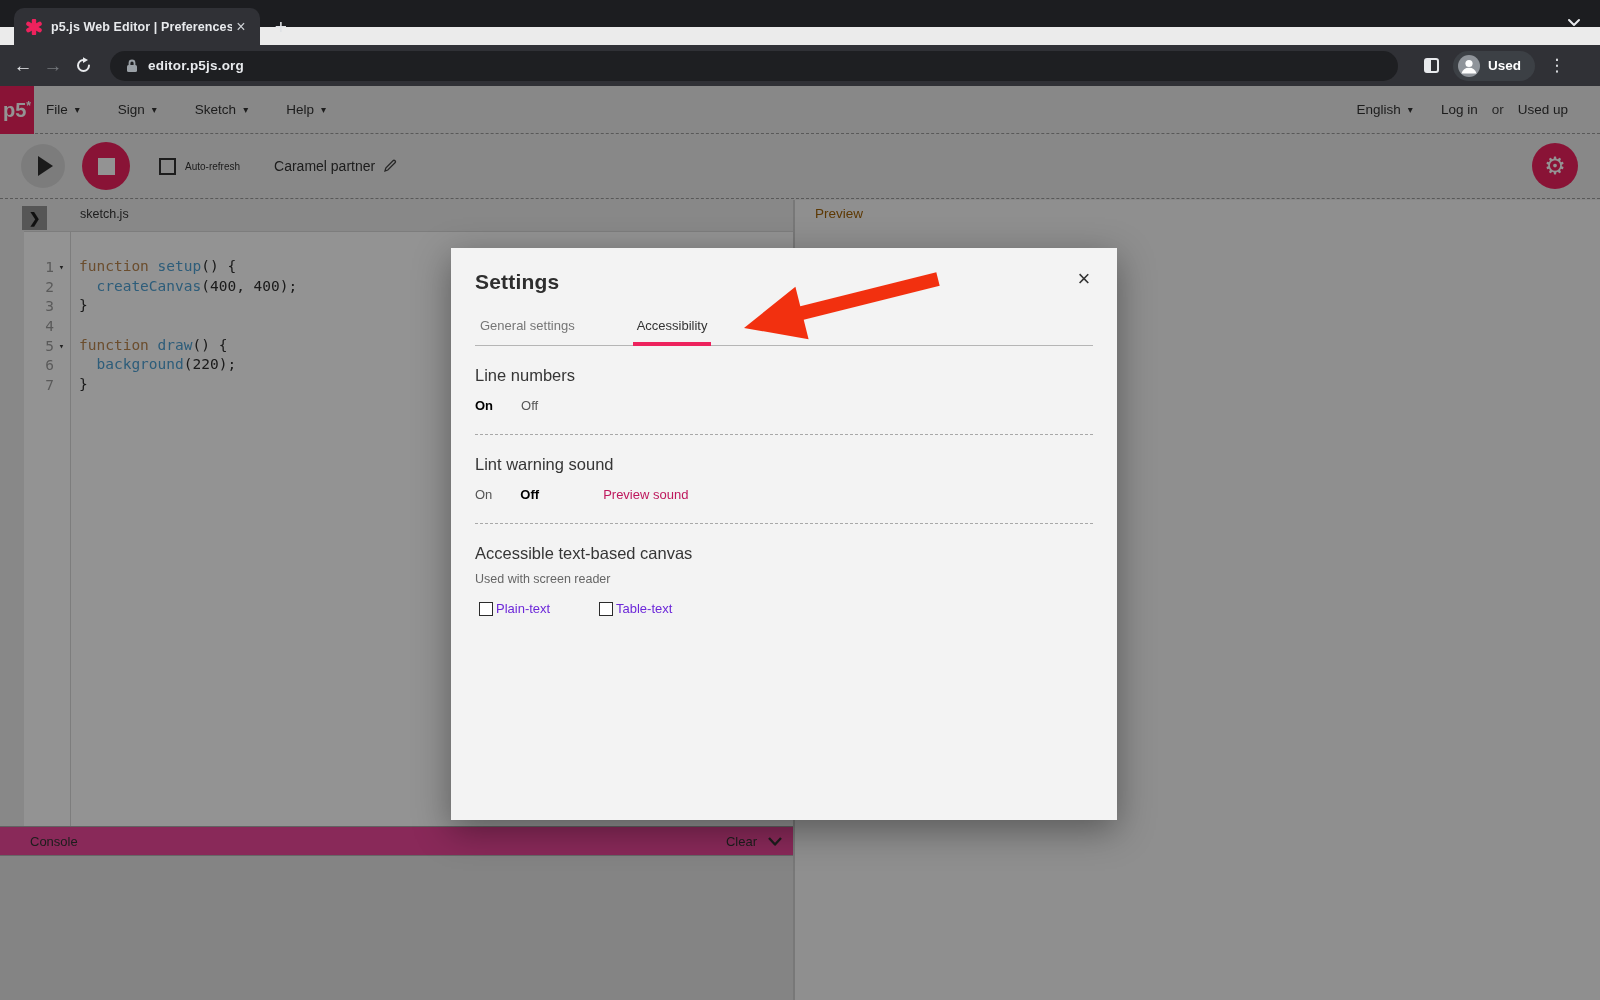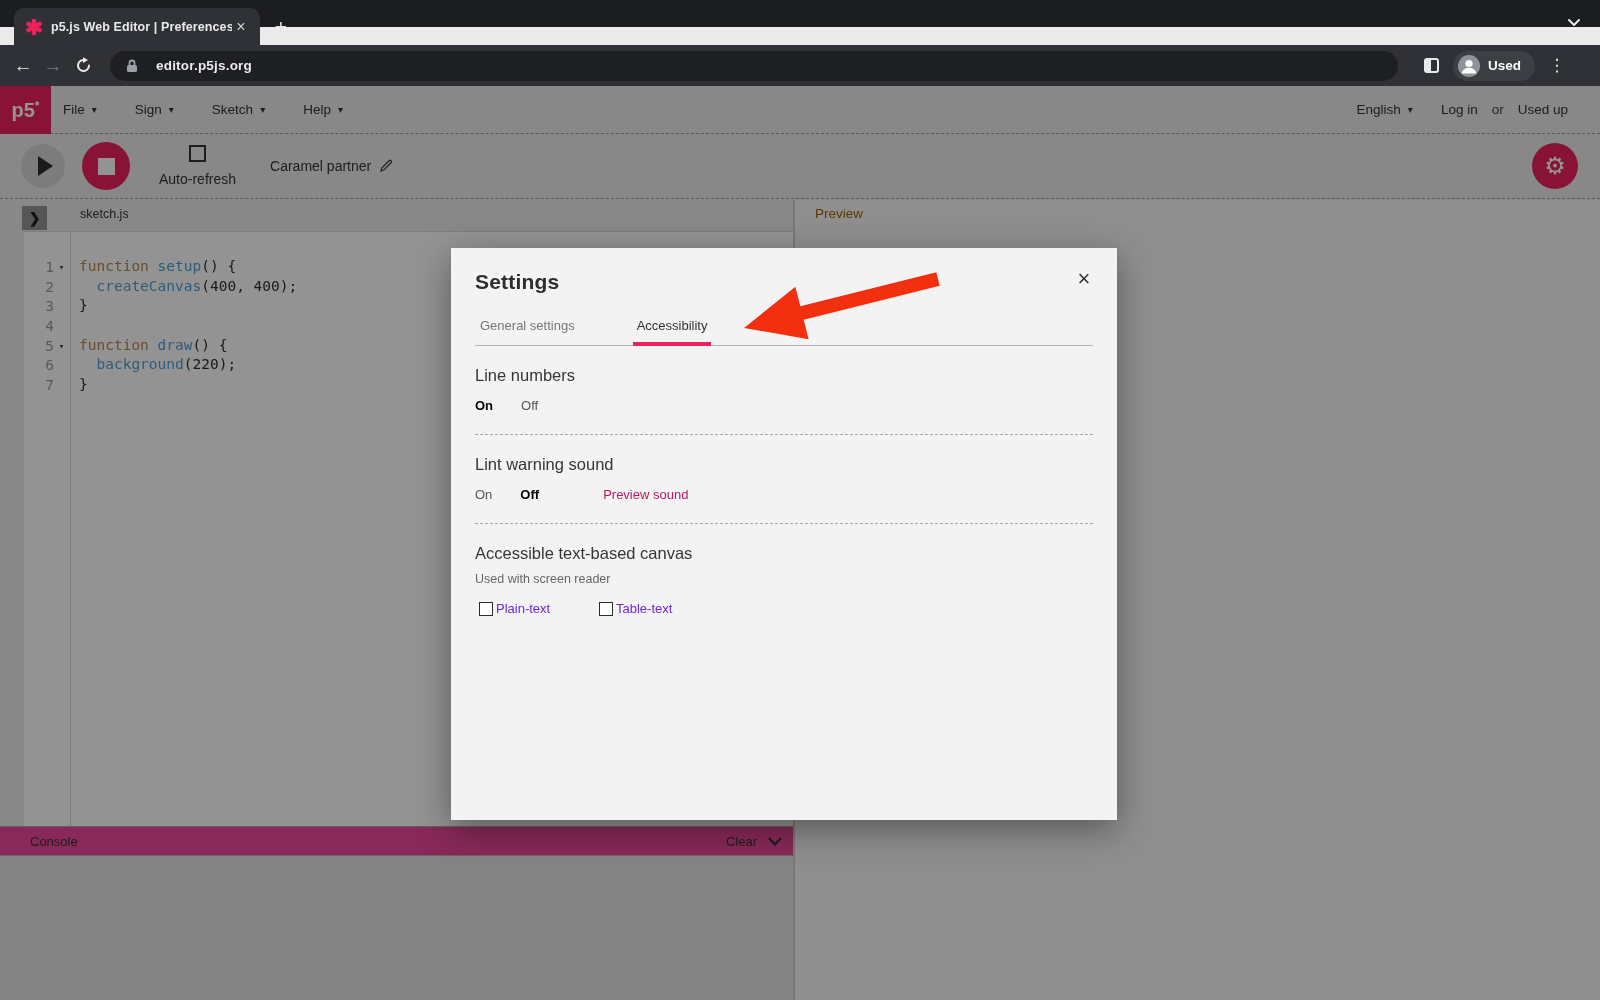--- a/index.html
+++ b/index.html
@@ -19,56 +19,56 @@
   .strip-chevron { position:absolute; right:18px; top:15px; }
 
   .navbar { position:absolute; left:0; top:45px; width:1600px; height:41px; background:#303136;
             display:flex; align-items:center; }
   .nav-ic { width:30px; height:30px; display:flex; align-items:center; justify-content:center;
             border-radius:50%; color:#e8eaed; font-size:19px; }
   .nav-ic.back { margin-left:8px; }
   .nav-ic.fwd { color:#75797e; }
   .omnibox { margin-left:12px; width:1288px; height:30px; background:#1e1f22; border-radius:15px;
              display:flex; align-items:center; padding:0 16px; }
-  .url-text { color:#e8eaed; font-size:13.5px; font-weight:700; margin-left:18px; letter-spacing:.2px; }
+  .url-text { color:#e8eaed; font-size:13.5px; font-weight:700; margin-left:10px; letter-spacing:.2px; }
   .sidepanel-ic { width:15px; height:15px; border:2px solid #e8eaed; border-radius:3px;
                   margin-left:26px; position:relative; }
   .sidepanel-ic::after { content:""; position:absolute; left:0; top:0; width:5px; height:11px; background:#e8eaed; }
   .guest-chip { margin-left:14px; height:30px; background:#3c4045; border-radius:15px;
                 display:flex; align-items:center; padding:0 14px 0 4px; }
   .guest-label { color:#fff; font-size:13.5px; font-weight:700; margin-left:7px; }
   .kebab { color:#e8eaed; font-size:17px; margin-left:12px; width:20px; text-align:center; }
 
   
   .page { position:absolute; left:0; top:86px; width:1600px; height:914px; background:#ebebeb; }
 
   .p5-header { position:absolute; left:0; top:0; width:1600px; height:48px;
                border-bottom:1px dashed #9a9a9a; display:flex; align-items:stretch; }
-  .p5-logo { width:51px; height:48px; background:#ed225d; color:#fff; font-weight:700; font-size:20px;
+  .p5-logo { width:34px; height:48px; background:#ed225d; color:#fff; font-weight:700; font-size:20px;
              display:flex; align-items:center; justify-content:center; }
   .p5-logo sup { font-size:12px; margin-top:-8px; }
   .menubar { display:flex; align-items:center; gap:38px; margin-left:12px; }
   .menu-item { color:#333; font-size:13.5px; display:flex; align-items:center; gap:7px; }
   .menu-item .caret, .lang .caret { font-size:10px; color:#333; }
   .hdr-right { margin-left:auto; display:flex; align-items:center; gap:14px; padding-right:32px;
                color:#333; font-size:13.5px; }
   .lang { display:flex; align-items:center; gap:7px; margin-right:14px; }
   .hdr-or { color:#444; }
 
   .p5-toolbar { position:absolute; left:0; top:48px; width:1600px; height:65px;
                 border-bottom:1px dashed #9a9a9a; display:flex; align-items:center; }
   .play-btn { width:44px; height:44px; border-radius:50%; background:#d6d6d6; margin-left:21px;
               display:flex; align-items:center; justify-content:center; }
   .play-tri { width:0; height:0; border-left:15px solid #2e2e2e; border-top:10px solid transparent;
               border-bottom:10px solid transparent; margin-left:4px; }
   .stop-btn { width:48px; height:48px; border-radius:50%; background:#ed225d; margin-left:17px;
               display:flex; align-items:center; justify-content:center; }
   .stop-sq { width:17px; height:17px; background:#fdfdfd; }
   .cb { width:17px; height:17px; border:2px solid #333; background:transparent; display:inline-block; }
-  .autorefresh { display:flex; align-items:center; gap:9px; margin-left:29px; color:#333; font-size:14px;flex-direction:column; }
+  .autorefresh { display:flex; align-items:center; gap:9px; margin-left:29px; color:#333; font-size:10px; }
   .project { display:flex; align-items:center; gap:8px; margin-left:34px; color:#333; font-size:14px; }
   .gear-btn { margin-left:auto; margin-right:22px; width:46px; height:46px; border-radius:50%;
               background:#ed225d; color:#fff; display:flex; align-items:center; justify-content:center;
               font-size:24px; }
 
   .content { position:absolute; left:0; top:114px; width:1600px; height:800px; }
   .left-pane { position:absolute; left:0; top:0; width:793px; height:800px; }
   .right-pane { position:absolute; left:793px; top:0; width:807px; height:800px; background:#f6f6f6;
                 border-left:2px solid #cfcfcf; }
   .preview-label { position:absolute; left:20px; top:6px; color:#a16207; font-size:13.5px; }

